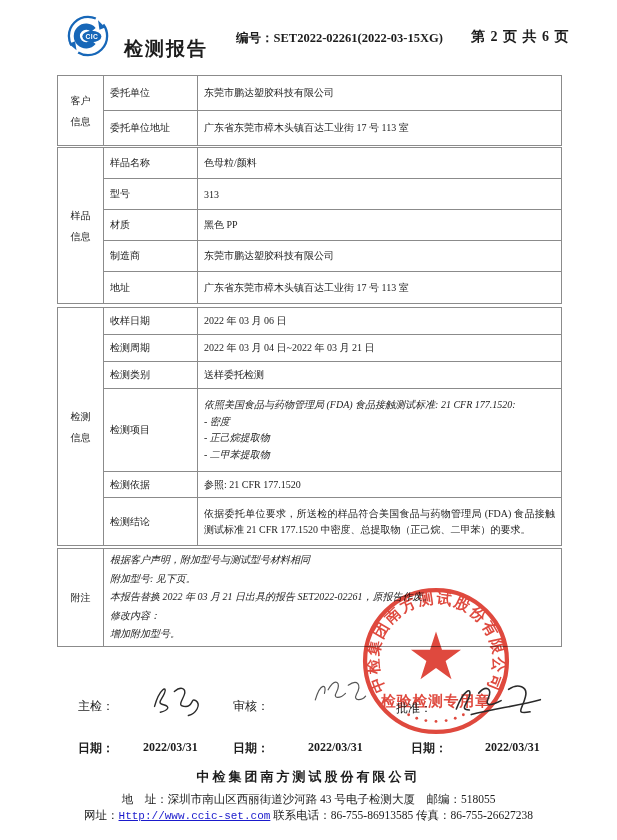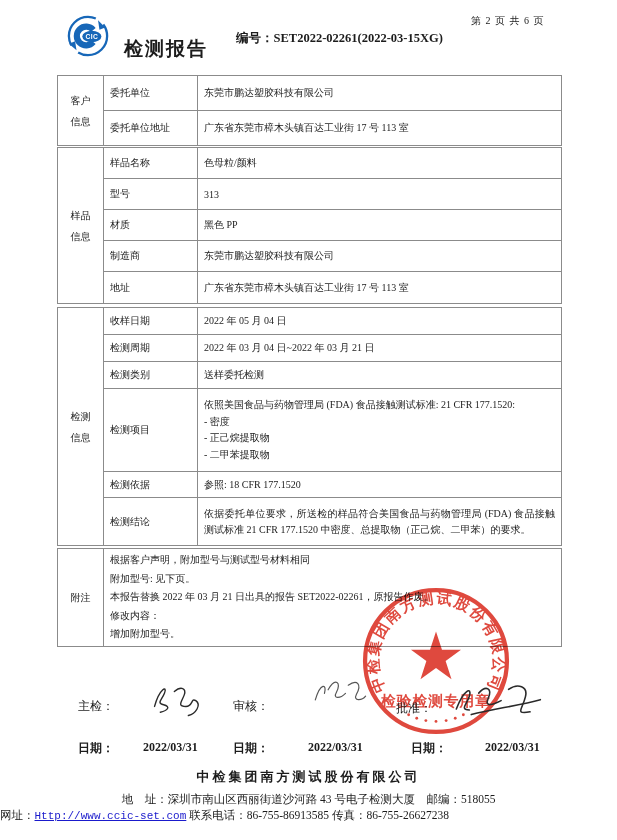--- a/index.html
+++ b/index.html
@@ -11,28 +11,28 @@
   }
   html,body{margin:0;padding:0;background:#fff;}
   .page{
     position:relative;width:617px;height:840px;background:#ffffff;overflow:hidden;
     font-family:"Liberation Serif","DejaVu Serif",serif;color:var(--ink);
   }
   
   .hdr-logo{position:absolute;left:66px;top:13px;width:44px;height:46px;}
   .hdr-title{position:absolute;left:124px;top:29px;font-size:19px;font-weight:bold;letter-spacing:2px;margin-top:7px;}
   .hdr-no{position:absolute;left:236px;top:30px;font-size:12.5px;font-weight:bold;}
-  .hdr-page{position:absolute;left:471px;top:14px;font-size:10px;font-weight:normal;letter-spacing:1px;}
+  .hdr-page{position:absolute;left:471px;top:28px;font-size:14px;font-weight:bold;letter-spacing:1px;}
   
   table.tbl{position:absolute;left:57px;width:504px;border-collapse:collapse;table-layout:fixed;}
   table.tbl td{border:1px solid var(--line);font-size:10px;color:var(--ink);padding:2px 6px;vertical-align:middle;}
   td.group{text-align:center;white-space:pre-line;line-height:21px;padding:2px 2px;}
   td.lbl{padding-left:10px;}
   td.val{padding-left:12px;}
-  td.pre{white-space:pre-line;}
+  td.pre{white-space:pre-line;font-style:italic;}
   td.lh16{line-height:16.5px;}
   td.lh16s{line-height:16px;}
   td.lh18{line-height:18.5px;margin-left:16px;}
   td.just{text-align:justify;}
   #tbl-customer{top:75px;}
   #tbl-sample{top:147px;}
   #tbl-test{top:307px;}
   #tbl-notes{top:548px;}
   
   .signrow{position:absolute;font-size:12px;}
@@ -48,21 +48,21 @@
   .stamp .arc-text{font-size:15px;letter-spacing:2px;}
   .stamp .stamp-title{font-size:14.5px;letter-spacing:1px;}
   .stamp .dot{fill:var(--stamp-red);}
   
   .logo-ring{fill:none;stroke:var(--logo-blue);stroke-width:2.4;}
   .logo-fill{fill:var(--logo-blue);}
   .logo-cic{fill:#fff;font-family:"Liberation Sans","DejaVu Sans",sans-serif;font-weight:bold;font-size:7px;letter-spacing:.4px;}
   
   .ft-company{position:absolute;left:0;top:768px;width:617px;text-align:center;font-size:13px;font-weight:bold;letter-spacing:3px;}
   .ft-line2{position:absolute;left:0;top:792px;width:617px;text-align:center;font-size:11.5px;}
-  .ft-line3{position:absolute;left:0;top:808px;width:617px;text-align:left;font-size:11.5px;}
+  .ft-line3{position:absolute;left:0;top:808px;width:617px;text-align:center;font-size:11.5px;}
   .ft-url{color:var(--link-blue);text-decoration:underline;font-family:"Liberation Mono","DejaVu Sans Mono",monospace;font-size:11px;}
 </style>
 </head>
 <body>
 
 <div class="page">
 
   <svg class="hdr-logo" viewBox="0 0 46 46">
     <circle class="logo-ring" cx="23" cy="23" r="20" stroke-dasharray="42 10 50 10 14"></circle>
     <polygon class="logo-fill" points="3,31 11,38 9.5,28.5"></polygon>
@@ -131,40 +131,40 @@
     <colgroup>
         <col style="width:46px">
         <col style="width:94px">
         <col style="width:364px">
       </colgroup>
     <tbody>
         <tr style="height:27px">
       <td class="group" rowspan="6">检测
 信息</td>
       <td class="lbl">收样日期</td>
-      <td class="val">2022 年 05 月 04 日</td>
+      <td class="val">2022 年 03 月 06 日</td>
     </tr>
     <tr style="height:27px">
       <td class="lbl">检测周期</td>
       <td class="val">2022 年 03 月 04 日~2022 年 03 月 21 日</td>
     </tr>
     <tr style="height:27px">
       <td class="lbl">检测类别</td>
       <td class="val">送样委托检测</td>
     </tr>
     <tr style="height:83px">
       <td class="lbl">检测项目</td>
       <td class="val pre lh16">依照美国食品与药物管理局 (FDA) 食品接触测试标准: 21 CFR 177.1520:
 - 密度
 - 正己烷提取物
 - 二甲苯提取物</td>
     </tr>
     <tr style="height:26px">
       <td class="lbl">检测依据</td>
-      <td class="val">参照: 18 CFR 177.1520</td>
+      <td class="val">参照: 21 CFR 177.1520</td>
     </tr>
     <tr style="height:48px">
       <td class="lbl">检测结论</td>
       <td class="val just lh16s">依据委托单位要求，所送检的样品符合美国食品与药物管理局 (FDA) 食品接触测试标准 21 CFR 177.1520 中密度、总提取物（正己烷、二甲苯）的要求。</td>
     </tr>
   </tbody>
     </table>
 
   <table class="tbl" id="tbl-notes">
     <colgroup>

